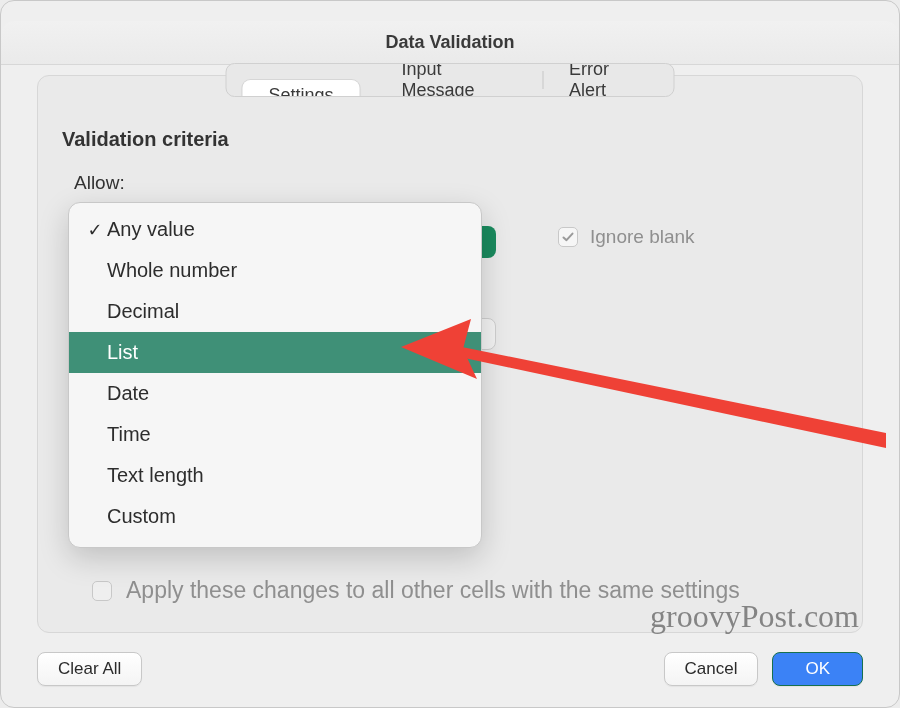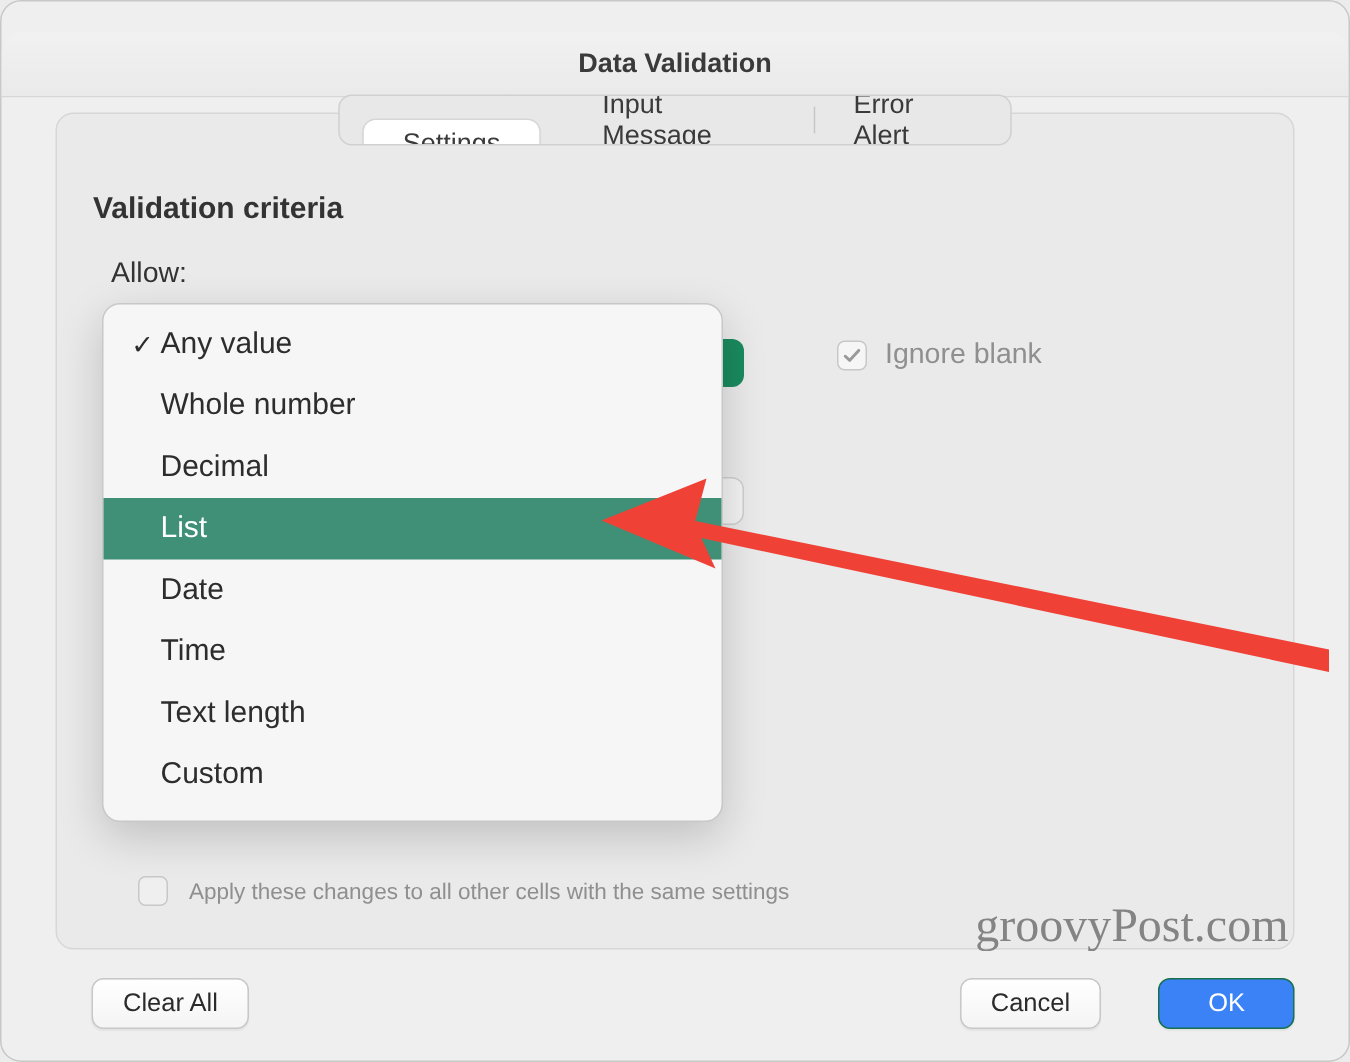--- a/index.html
+++ b/index.html
@@ -139,21 +139,21 @@
       color: #9a9a9a;
     }
     .apply-row {
       position: absolute;
       left: 54px;
       bottom: 28px;
       display: flex;
       align-items: center;
       gap: 14px;
       color: #8f8f8f;
-      font-size: 15px;
+      font-size: 23px;
     }
     .apply-row .mac-checkbox {
       background: #efefef;
       color: transparent;
     }
     
     .bottom-bar {
       position: absolute;
       left: 36px;
       right: 36px;
@@ -167,21 +167,20 @@
       border-radius: 8px;
       border: 1px solid #c8c8c8;
       background: linear-gradient(#ffffff, #f4f4f4);
       font-size: 17px;
       padding: 0 20px;
       display: flex;
       align-items: center;
       justify-content: center;
       color: #2b2b2b;
       box-shadow: 0 1px 1px rgba(0,0,0,0.05);
-      margin-left: 24px;
     }
     .btn.primary {
       background: #3b82f6;
       border-color: #17704e;
       color: #fff;
       padding: 0 32px;
     }
     .right-buttons {
       margin-left: auto;
       display: flex;

